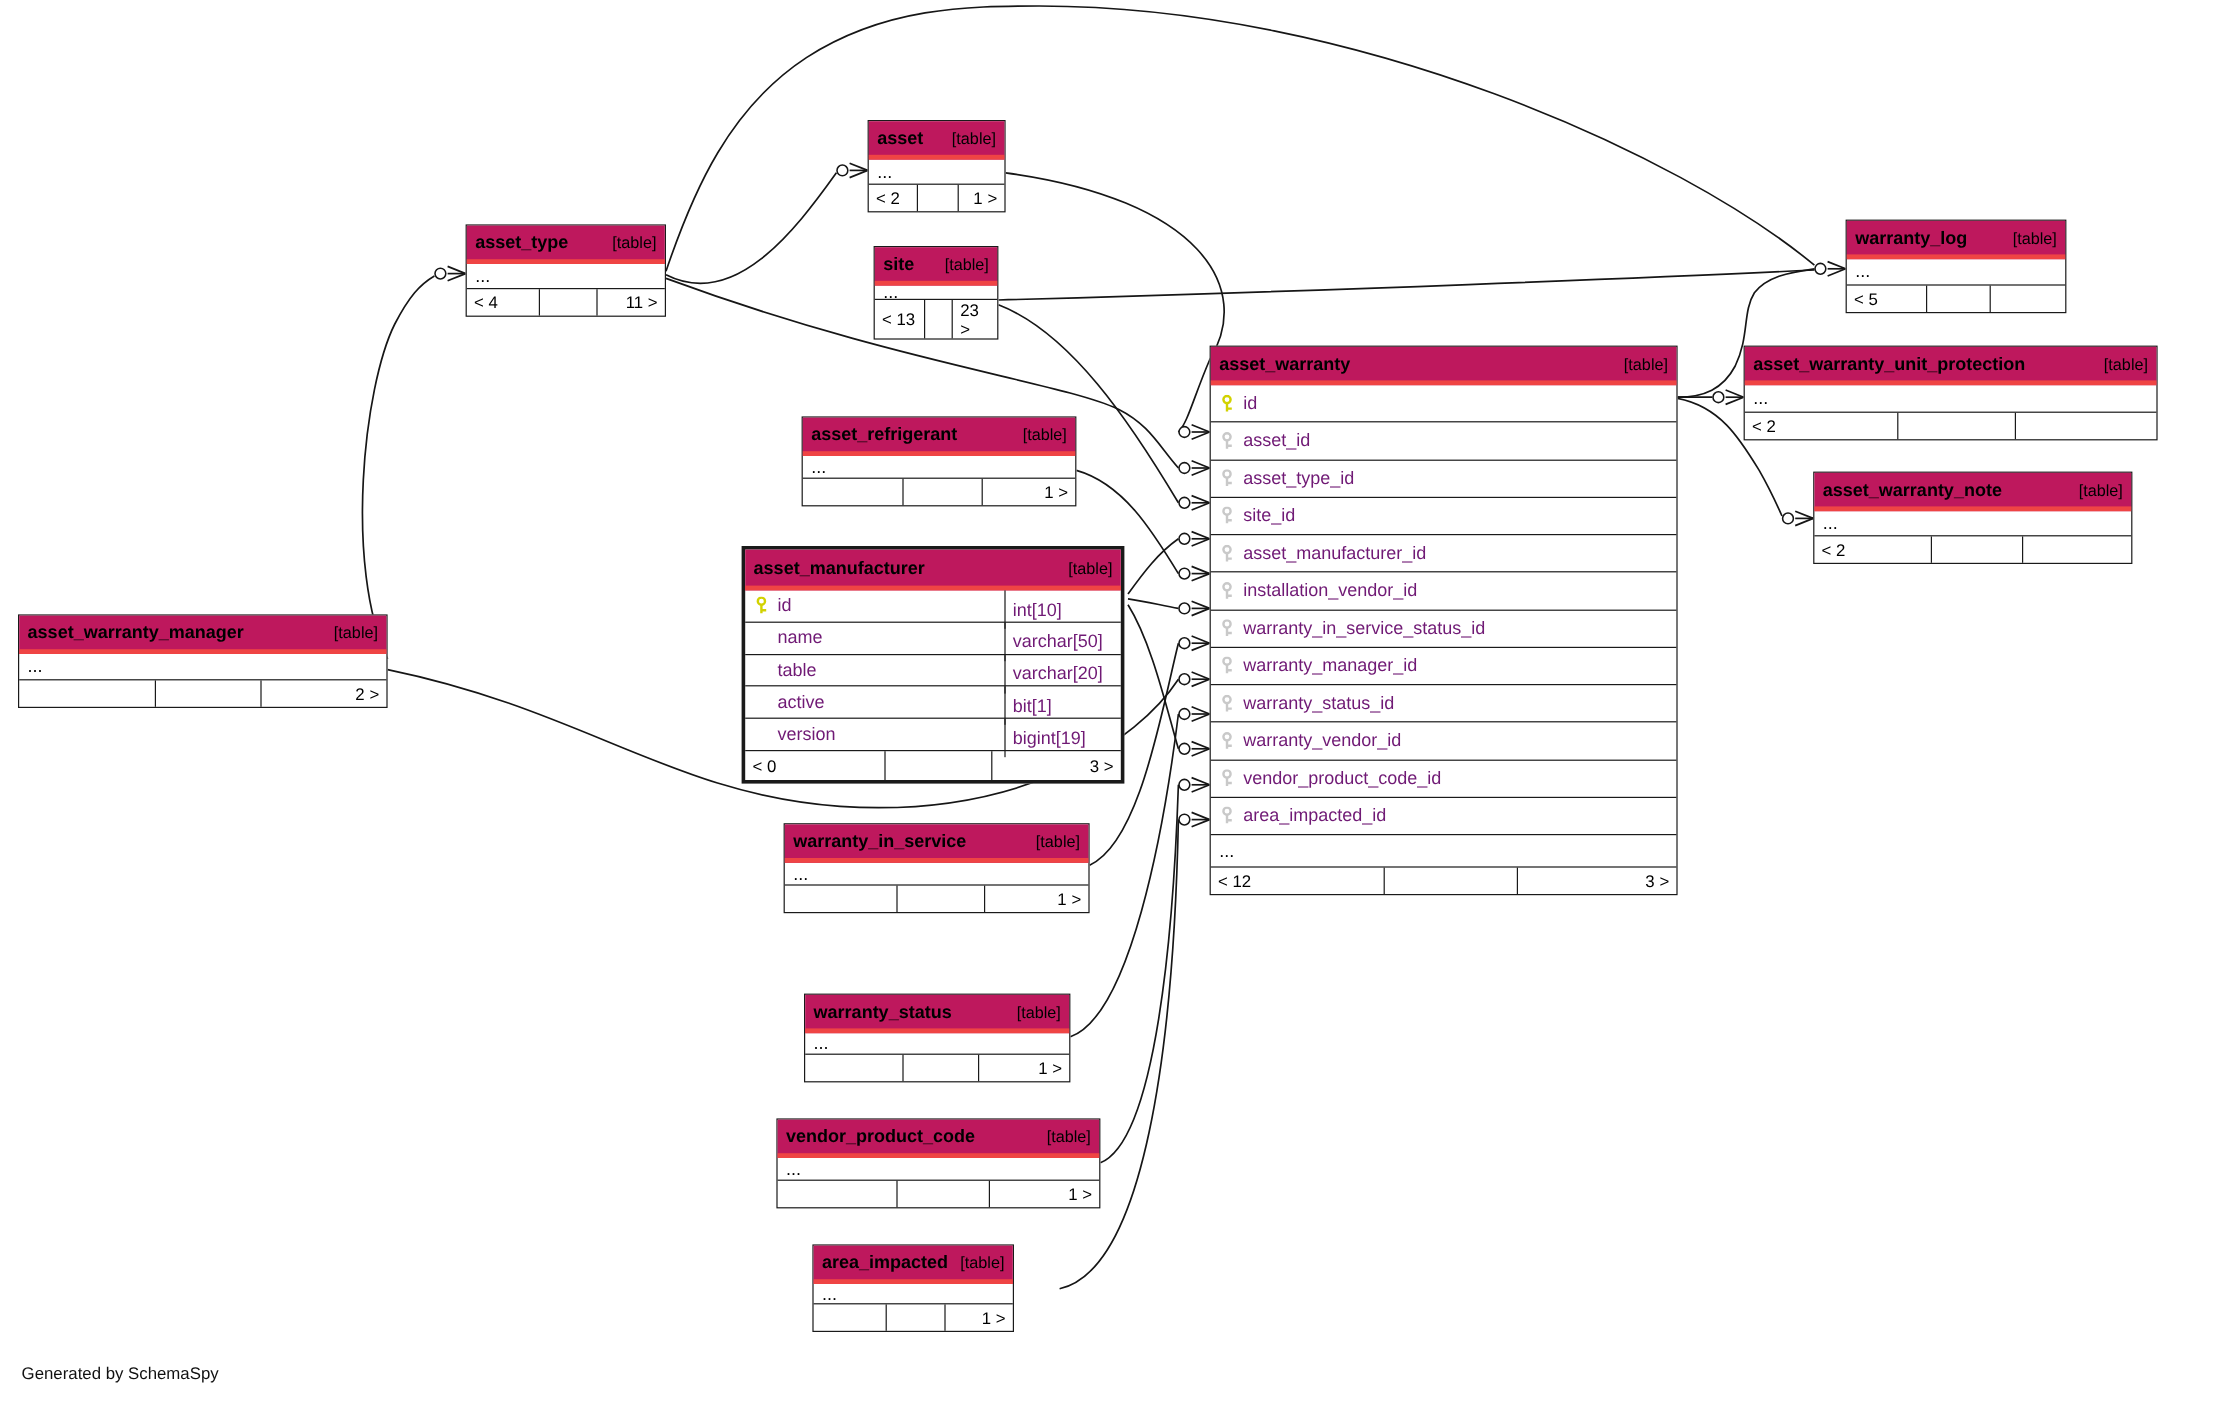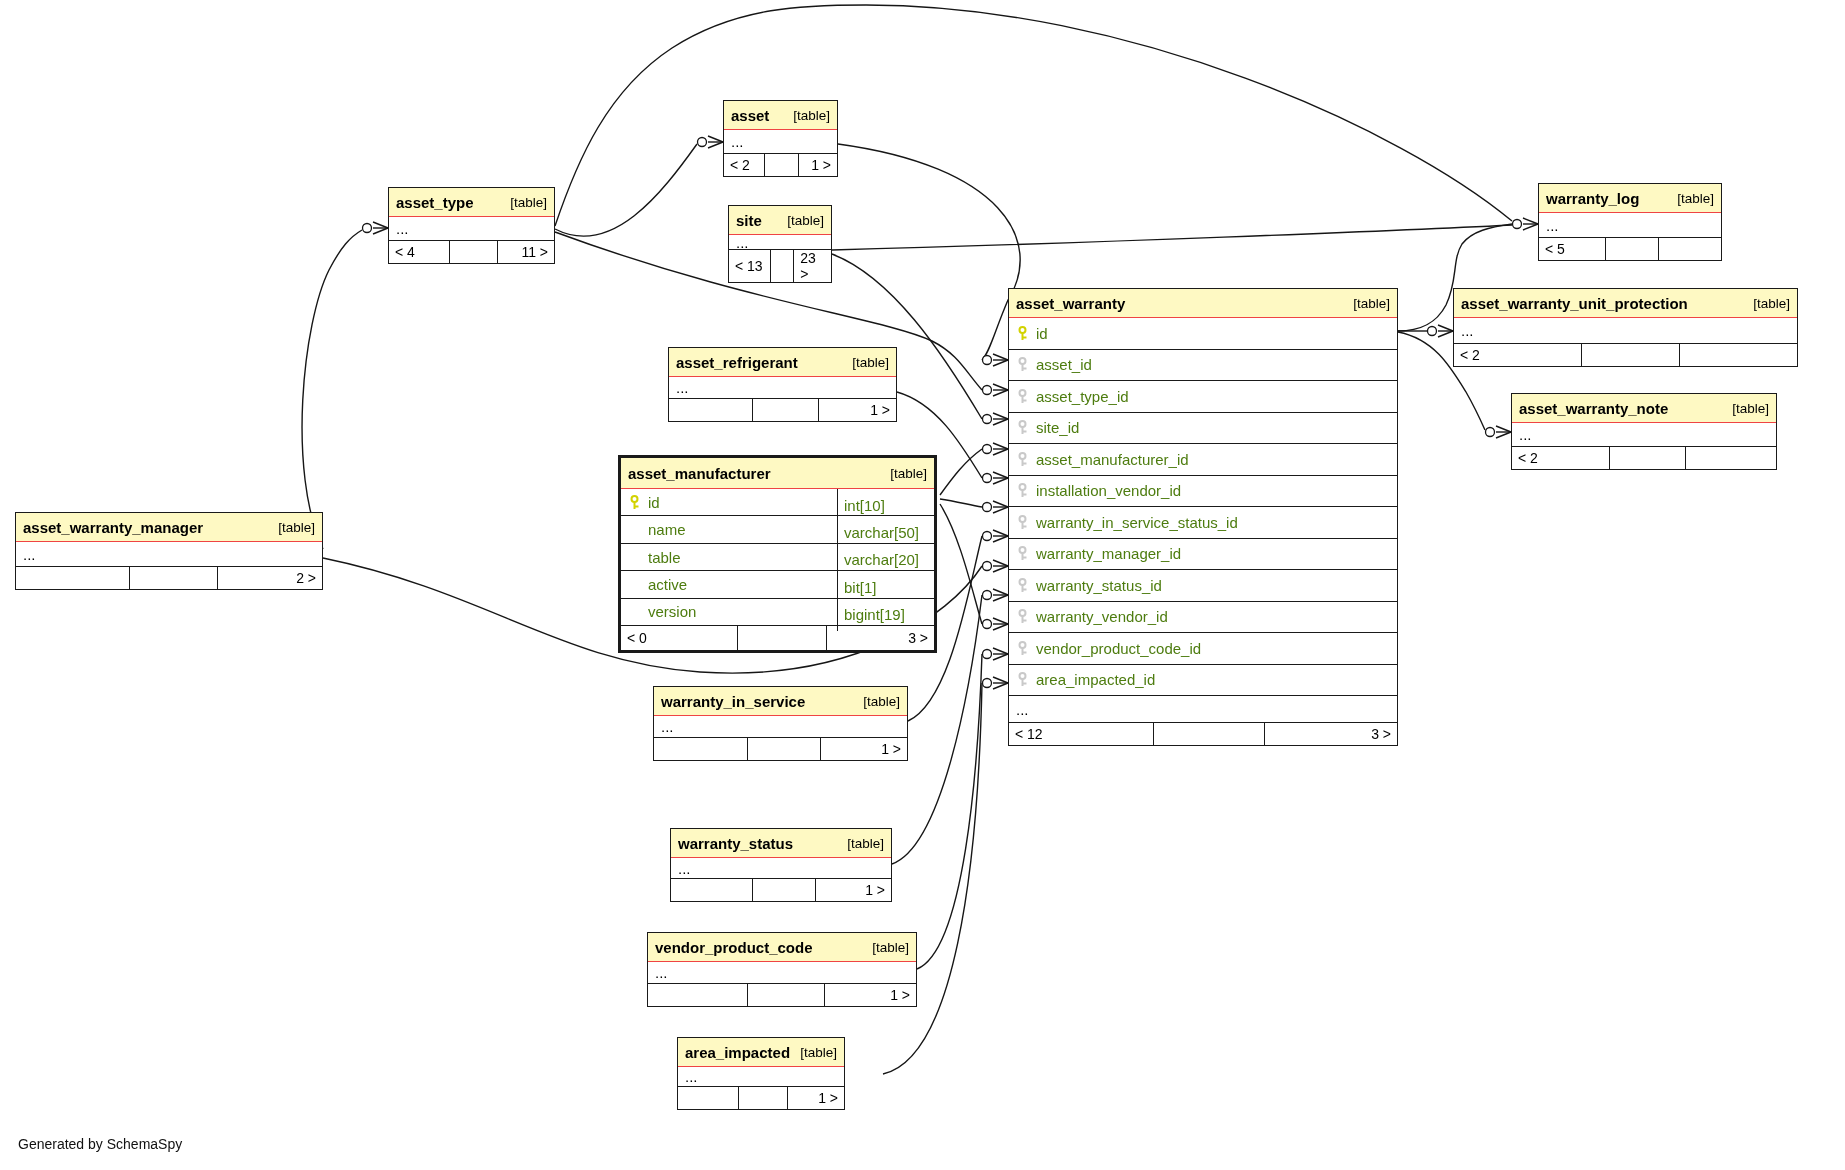--- a/index.html
+++ b/index.html
@@ -5,27 +5,27 @@
   html,body{margin:0;padding:0;background:#ffffff;}
   #diagram{position:relative;width:1845px;height:1170px;background:#ffffff;
            font-family:"Liberation Sans",sans-serif;overflow:hidden;}
   #edges{position:absolute;left:0;top:0;z-index:1;}
   #edges path{fill:none;stroke:#161616;stroke-width:1.4px;}
   #edges .prong{stroke:#161616;stroke-width:1.4px;}
   #edges .odot{fill:#ffffff;stroke:#161616;stroke-width:1.3px;}
   .tbl{position:absolute;display:flex;flex-direction:column;background:#ffffff;
        border:1px solid #1a1a1a;box-sizing:border-box;z-index:2;}
   .tbl.emph{border-width:3px;}
-  .tbl-header{flex:0 0 28px;background:#fef9c3;border-bottom:1px solid #ef4444;
+  .tbl-header{flex:0 0 28px;background:#be185d;border-bottom:4px solid #ef4444;
        display:flex;align-items:center;justify-content:space-between;padding:0 7px;gap:8px;text-align:center;}
   .tbl-name{font-weight:bold;font-size:15px;white-space:nowrap;color:#000;}
   .tbl-tag{font-size:13.5px;white-space:nowrap;color:#000;}
   .rows{display:flex;flex-direction:column;flex:1 1 auto;min-height:0;}
   .tbl-row{flex:1 1 0;border-bottom:1px solid #1a1a1a;display:flex;align-items:stretch;
-       font-size:15px;color:#4d7c0f;min-height:0;}
+       font-size:15px;color:#701a75;min-height:0;}
   .row-main{flex:1 1 auto;display:flex;align-items:center;gap:7px;padding:0 7px;min-width:0;}
   .col-type{flex:0 0 97px;border-left:1px solid #1a1a1a;display:flex;align-items:center;
        padding:16px 6px;box-sizing:border-box;}
   .key-spacer{width:13px;flex:0 0 13px;}
   .key-icon{width:13px;height:15px;flex:0 0 13px;}
   .dots-row{flex:1 1 auto;border-bottom:1px solid #1a1a1a;display:flex;align-items:center;
        padding:0 7px;font-size:15px;color:#000;min-height:0;}
   .dots-row.fixed{flex:0 0 26px;}
   .tbl-footer{flex:0 0 22px;display:flex;font-size:14px;color:#000;}
   .fc{display:flex;align-items:center;box-sizing:border-box;padding:0 6px;overflow:hidden;}

